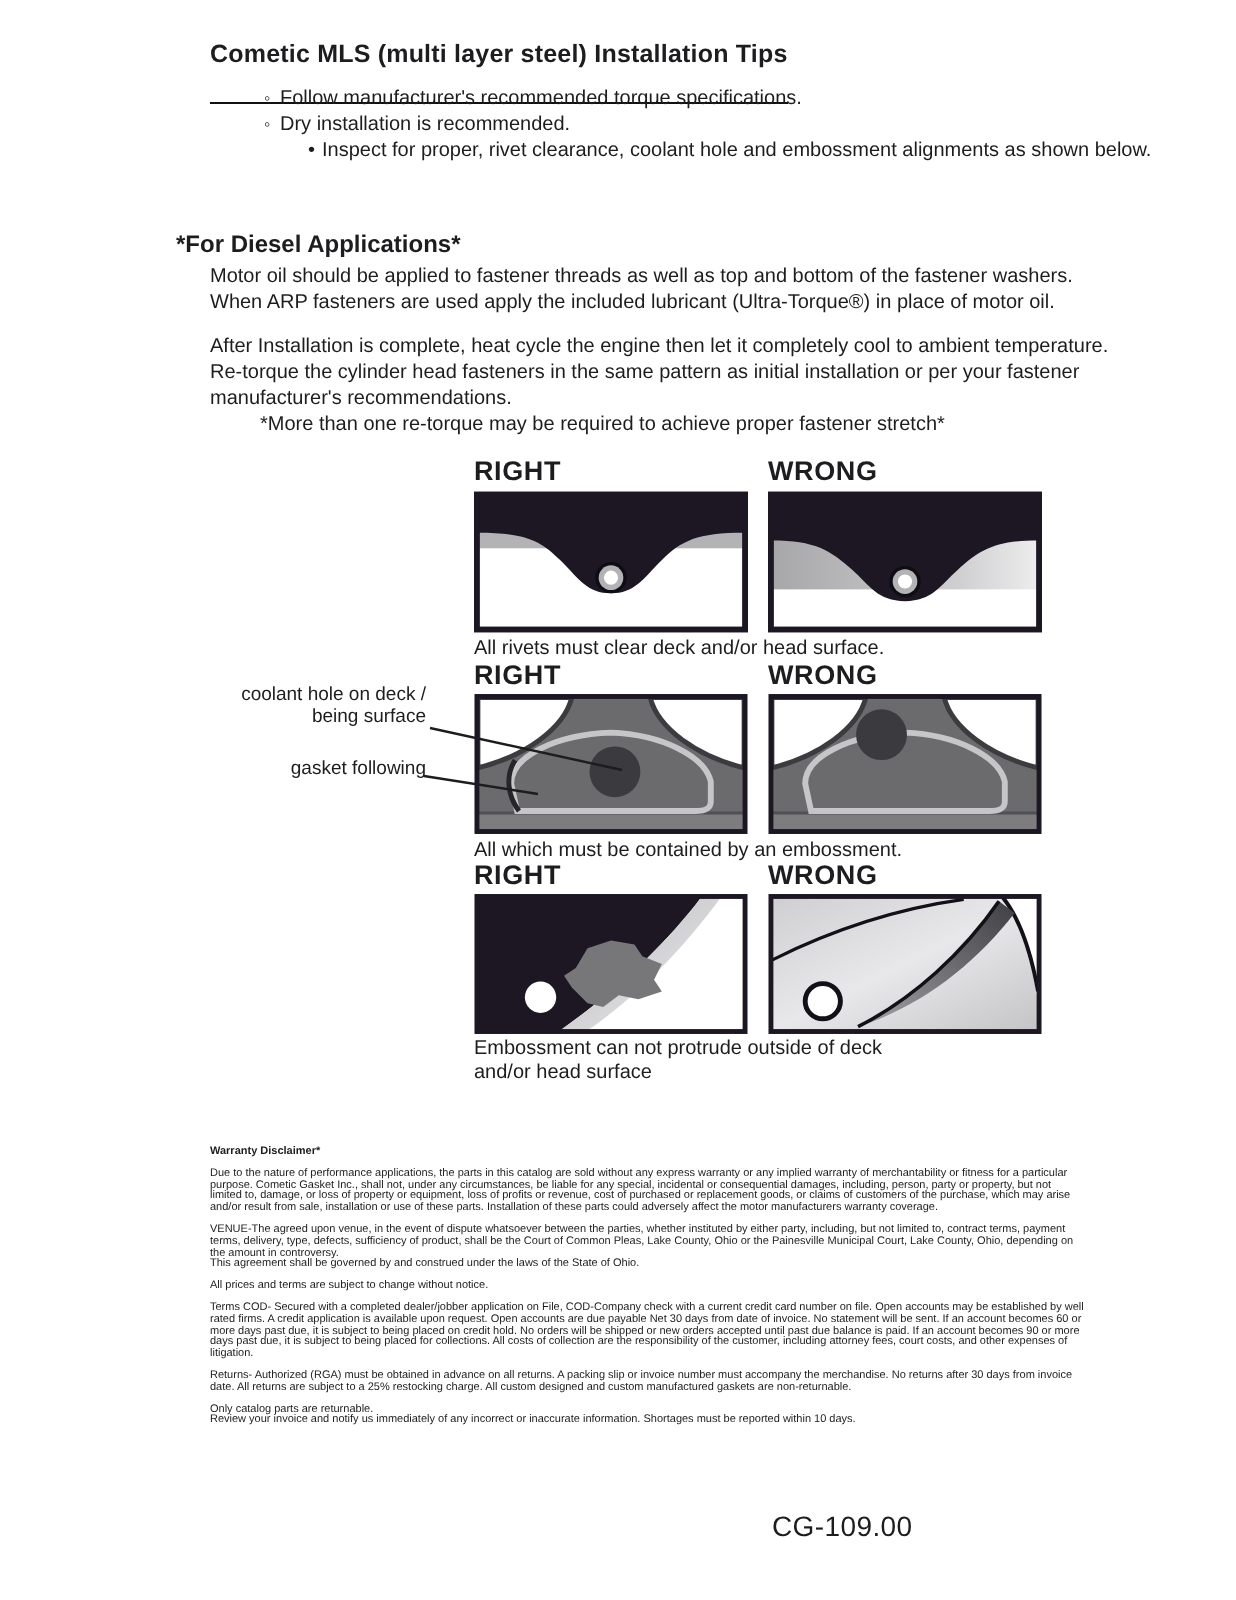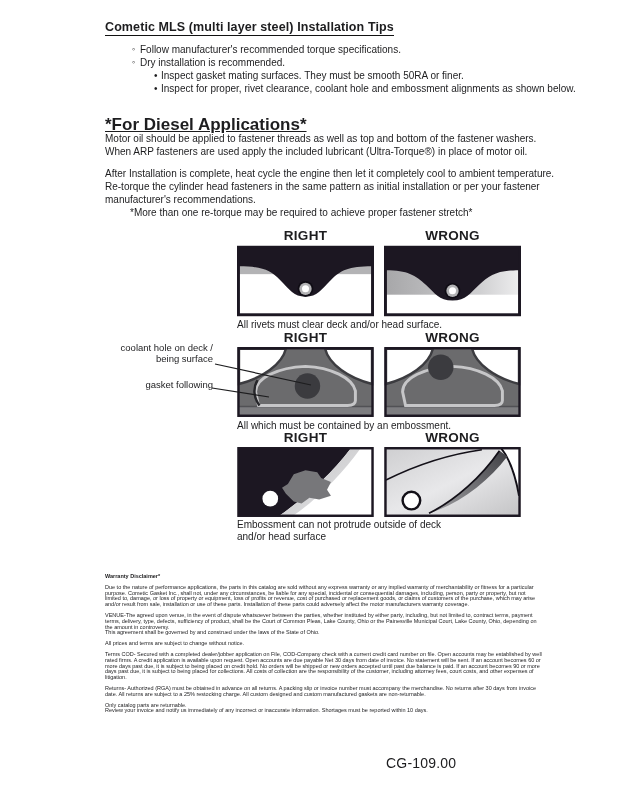--- a/index.html
+++ b/index.html
@@ -5,58 +5,57 @@
   * { margin: 0; padding: 0; box-sizing: border-box; }
   html, body { width: 618px; height: 800px; background: #ffffff; overflow: hidden; }
   body { font-family: "Liberation Sans", sans-serif; color: #1d1d1f; position: relative; }
 
   .abs { position: absolute; }
 
   .title {
     left: 105px; top: 20px;
     font-size: 12.5px; font-weight: bold;
     border-bottom: 1.5px solid #111;
-    padding-bottom: 1px;
+    padding-bottom: 17px;
     letter-spacing: 0.1px;
   }
 
   .bullets { left: 90px; top: 43px; font-size: 10px; line-height: 13px; }
   .bullet-row { white-space: nowrap; margin-left: 42px; }
   .bullet-glyph { display: inline-block; width: 8px; font-size: 9px; vertical-align: top; }
   .sub { padding-left: 22px; }
   .sub .bullet-glyph { width: 7px; font-size: 10px; }
 
-  .diesel-heading { left: 105px; top: 115px; font-size: 17px; font-weight: bold; text-decoration: underline; }
+  .diesel-heading { left: 88px; top: 115px; font-size: 12px; font-weight: bold; }
   .para { left: 105px; width: 452px; font-size: 10px; line-height: 13px; }
   .p1 { top: 132px; }
   .p2 { top: 167px; }
   .note { top: 206px; margin-left: 25px; }
 
-  .fig-label { width: 137px; text-align: center; font-size: 13.5px; font-weight: bold; letter-spacing: 0.3px; }
+  .fig-label { width: 137px; font-size: 13.5px; font-weight: bold; letter-spacing: 0.3px; }
   .fig-box { width: 137px; height: 72px; }
   .fig-box svg { display: block; width: 137px; height: 72px; }
   .caption { left: 237px; font-size: 10px; line-height: 11.5px; white-space: pre-line; }
 
   .anno { left: 105px; width: 108px; text-align: right; font-size: 9.5px; line-height: 11px; }
 
   .legal { left: 105px; top: 574px; width: 437px; font-size: 5.5px; line-height: 5.8px; }
   .legal-heading { font-weight: bold; margin-bottom: 5px; }
   .legal p { margin-bottom: 5px; white-space: pre-line; }
 
   .doc-number { left: 386px; top: 755px; font-size: 14px; letter-spacing: 0.2px; }
 </style>
 </head>
 <body>
 
 <div class="abs title">Cometic MLS (multi layer steel) Installation Tips</div>
 
 <div class="abs bullets">
   <div class="bullet-row"><span class="bullet-glyph">◦</span><span>Follow manufacturer's recommended torque specifications.</span></div>
   <div class="bullet-row"><span class="bullet-glyph">◦</span><span>Dry installation is recommended.</span></div>
-  <div class="bullet-row sub"><span class="bullet-glyph">•</span><span>Inspect gasket mating surfaces.  They must be smooth 50RA or finer.</span></div>
   <div class="bullet-row sub"><span class="bullet-glyph">•</span><span>Inspect for proper, rivet clearance, coolant hole and embossment alignments as shown below.</span></div>
 </div>
 
 <div class="abs diesel-heading">*For Diesel Applications*</div>
 <div class="abs para p1">Motor oil should be applied to fastener threads as well as top and bottom of the fastener washers. When ARP fasteners are used apply the included lubricant (Ultra-Torque®) in place of motor oil.</div>
 <div class="abs para p2">After Installation is complete, heat cycle the engine then let it completely cool to ambient temperature. Re-torque the cylinder head fasteners in the same pattern as initial installation or per your fastener manufacturer's recommendations.</div>
 <div class="abs para note">*More than one re-torque may be required to achieve proper fastener stretch*</div>
 
 <div class="abs fig-label" style="left:237px; top:228px;">RIGHT</div>
 <div class="abs fig-label" style="left:384px; top:228px;">WRONG</div>

